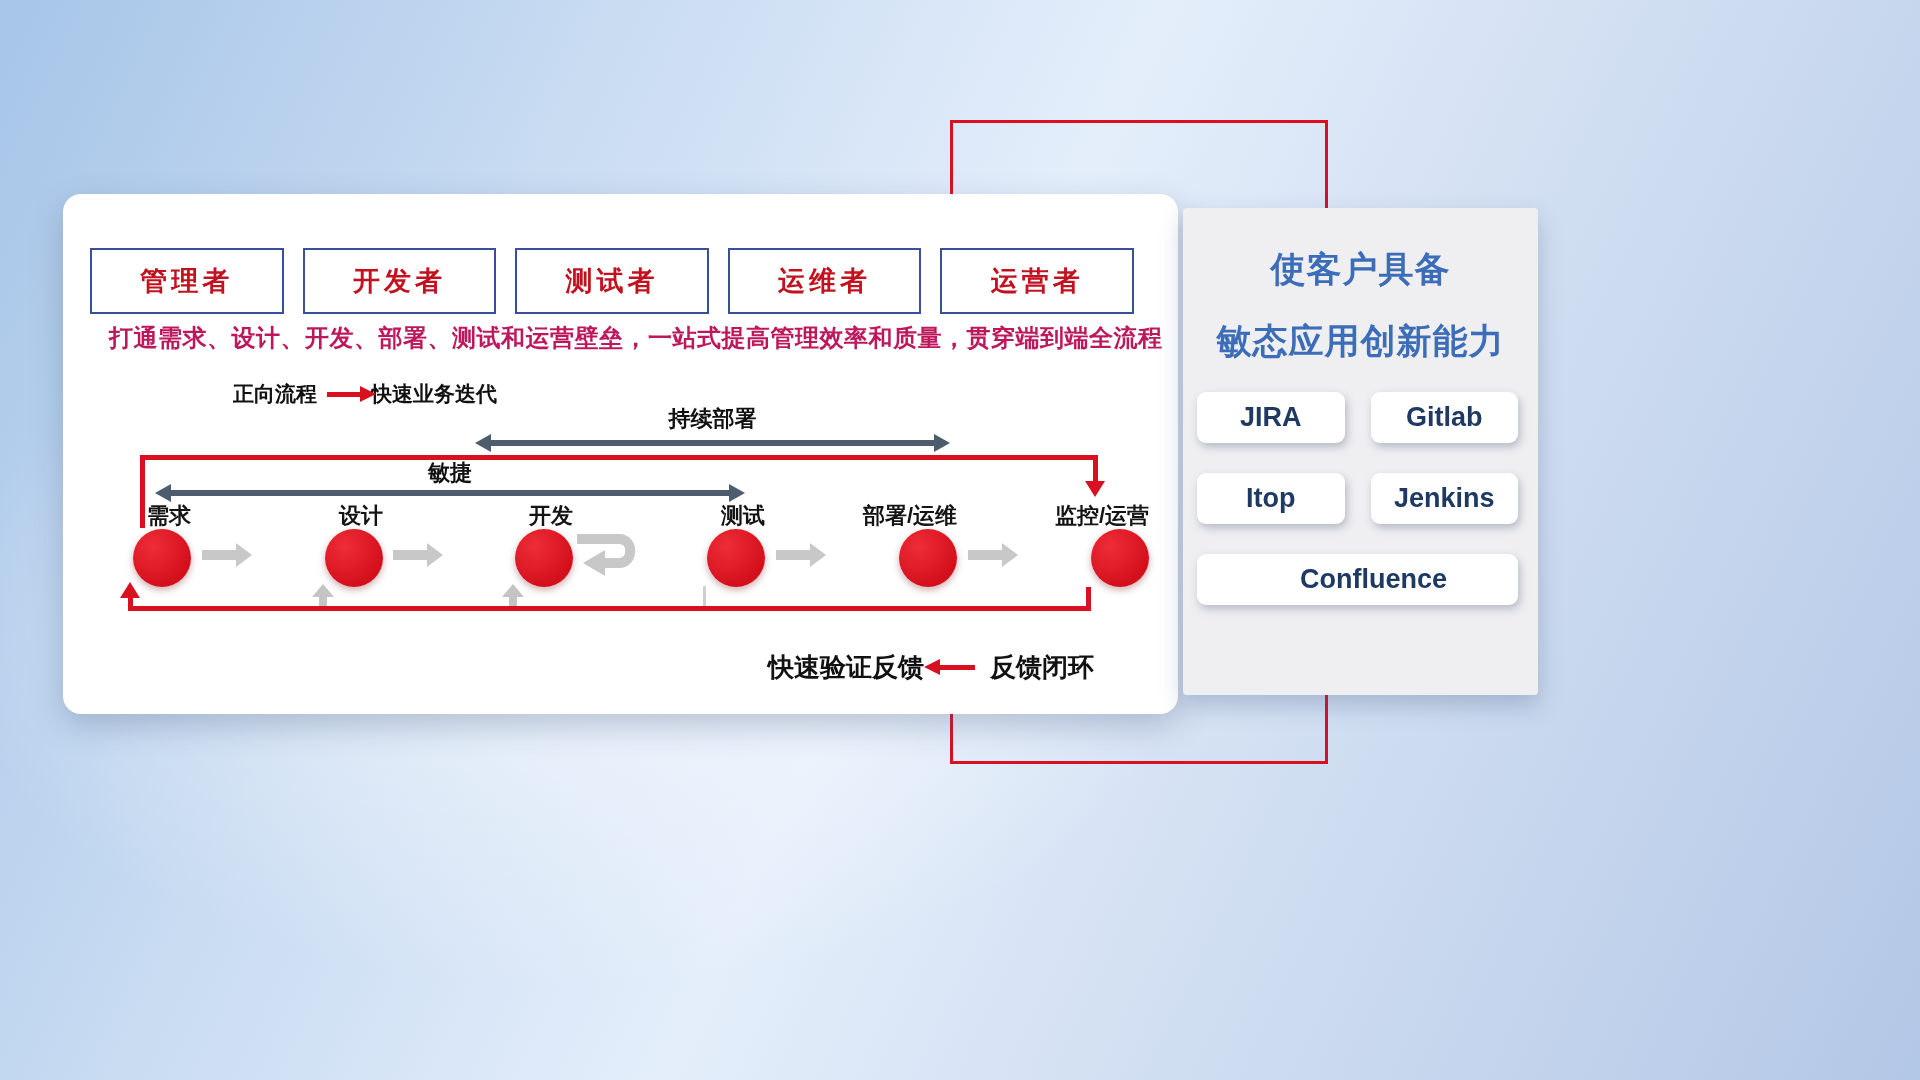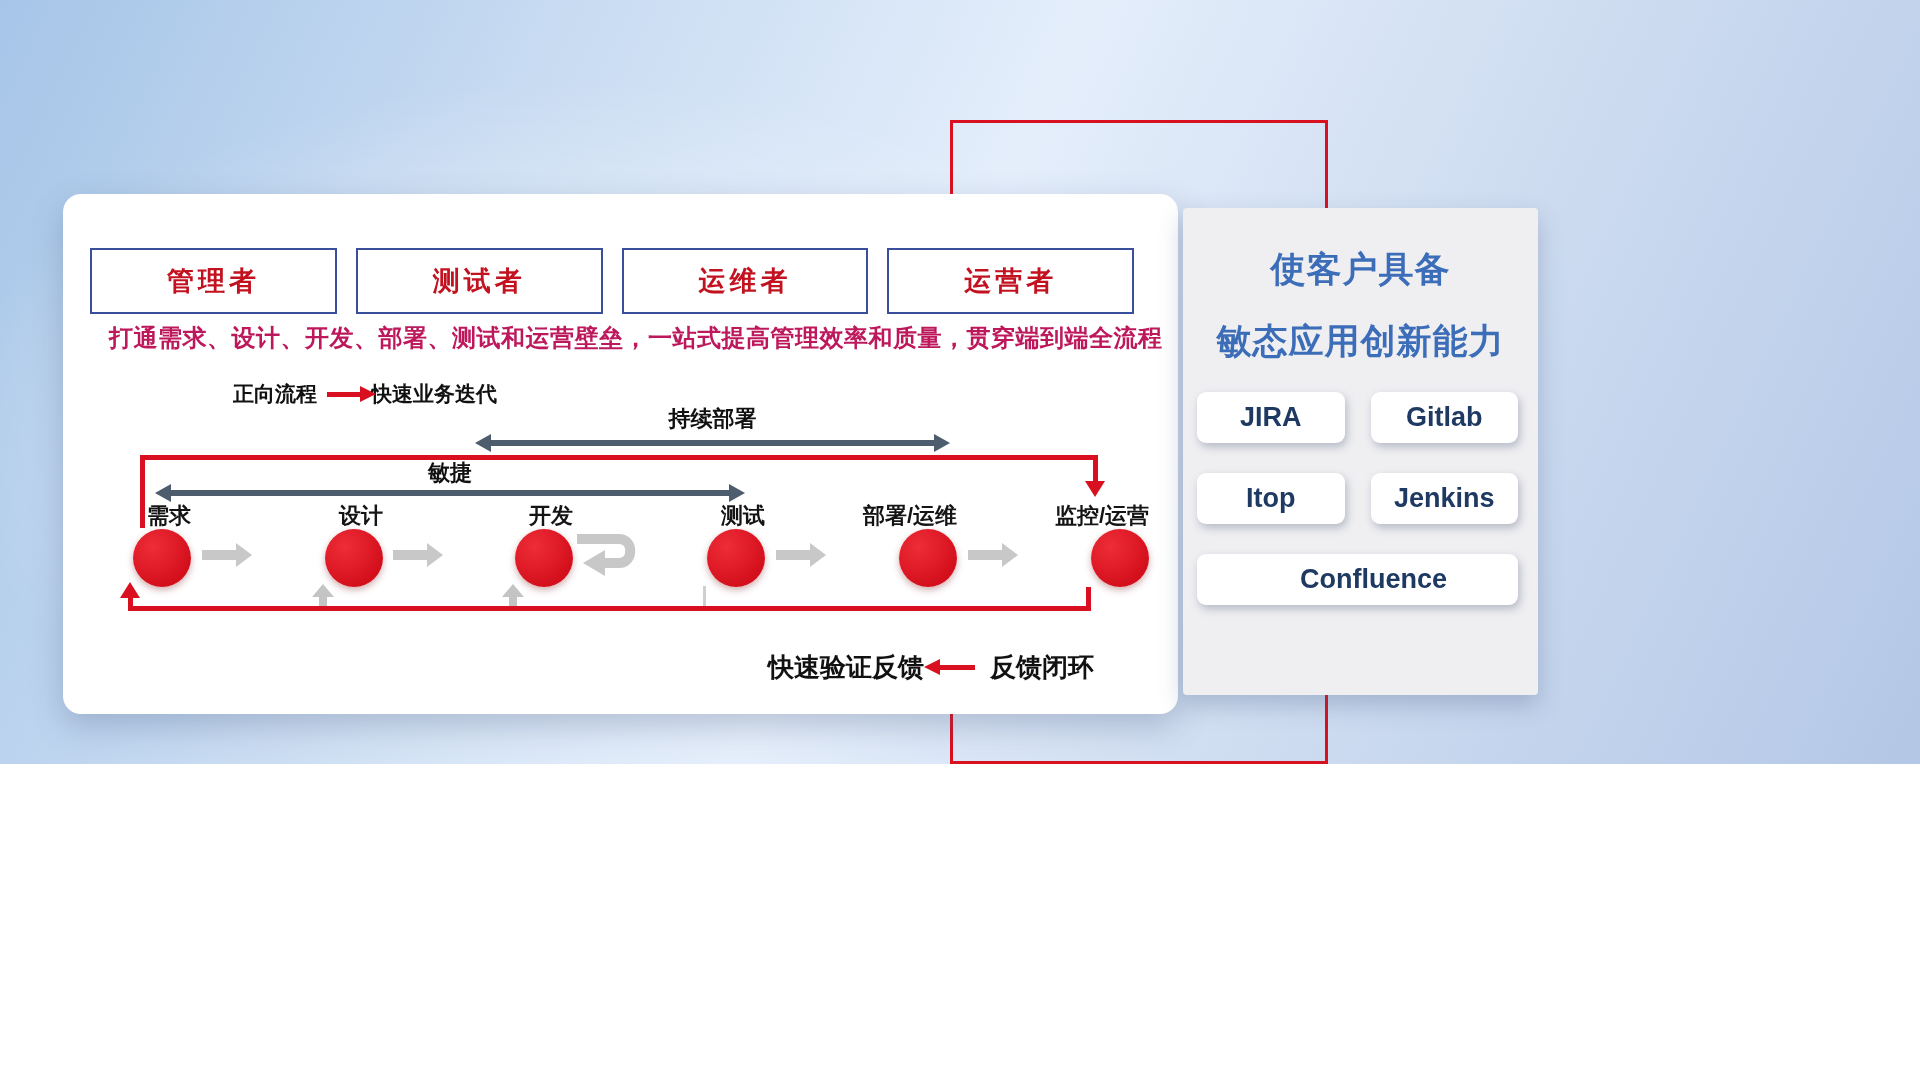--- a/index.html
+++ b/index.html
@@ -1,21 +1,21 @@
 <!DOCTYPE html>
 <html><head>
 <meta charset="utf-8">
 <style>
   html,body{margin:0;padding:0;}
   body{
     width:1920px;height:1080px;overflow:hidden;
     font-family:"Liberation Sans","DejaVu Sans",sans-serif;
   }
   .stage{
-    position:relative;width:1920px;height:764px;
+    position:relative;width:1920px;height:1080px;
     background:
       radial-gradient(900px 520px at 30% 58%, rgba(255,255,255,.6), rgba(255,255,255,0) 70%),
       linear-gradient(115deg,#a6c5e8 0%,#c9dcf2 26%,#e4eefb 48%,#cfddf1 70%,#b3c7e6 100%);
   }
   
   .red-frame{
     position:absolute;left:950px;top:120px;width:372px;height:638px;
     border:3px solid #d8101f;z-index:1;background:transparent;
   }
   
@@ -108,20 +108,21 @@
 <body>
 
 <div class="stage">
 
   <div class="red-frame"></div>
 
   <div class="card">
 
     <div class="roles">
       <div class="role-box">管理者</div>
+      <div class="role-box">开发者</div>
       <div class="role-box">测试者</div>
       <div class="role-box">运维者</div>
       <div class="role-box">运营者</div>
     </div>
 
     <div class="desc">打通需求、设计、开发、部署、测试和运营壁垒，一站式提高管理效率和质量，贯穿端到端全流程</div>
 
     <div class="legend-forward">
       <span>正向流程</span>
       <span class="red-arrow-right"></span>

